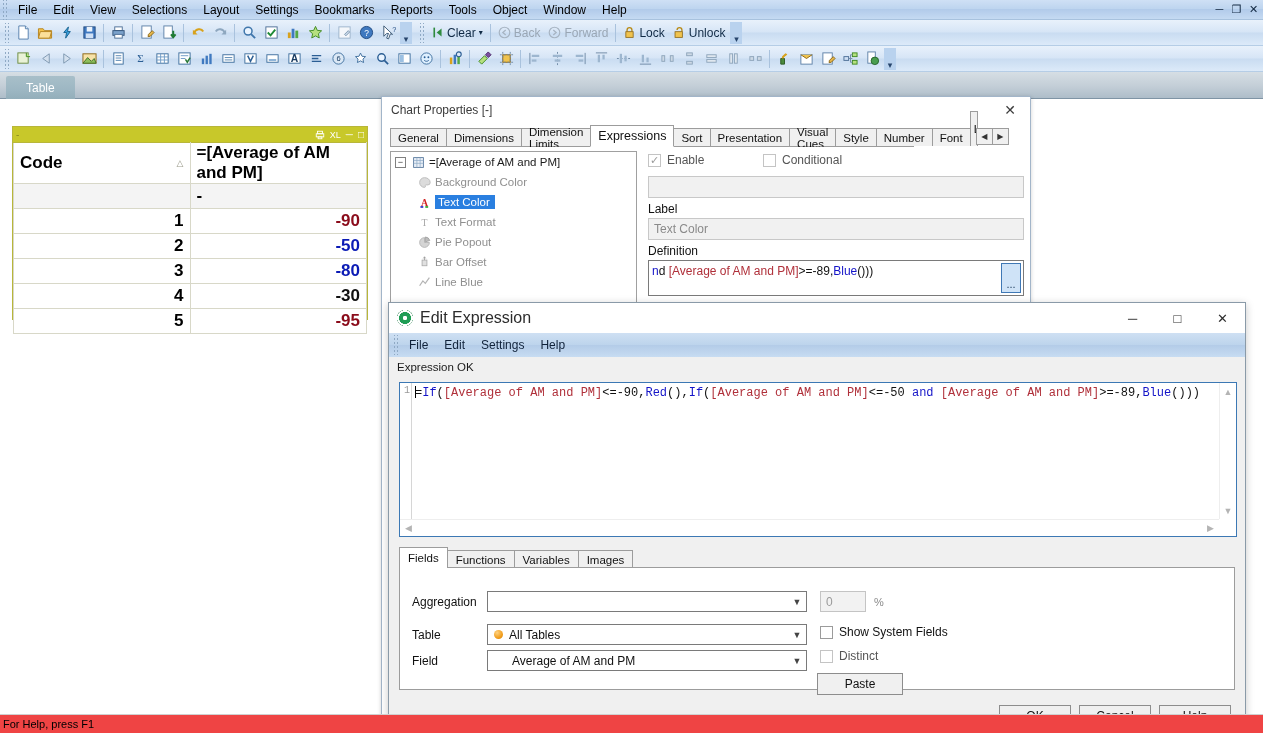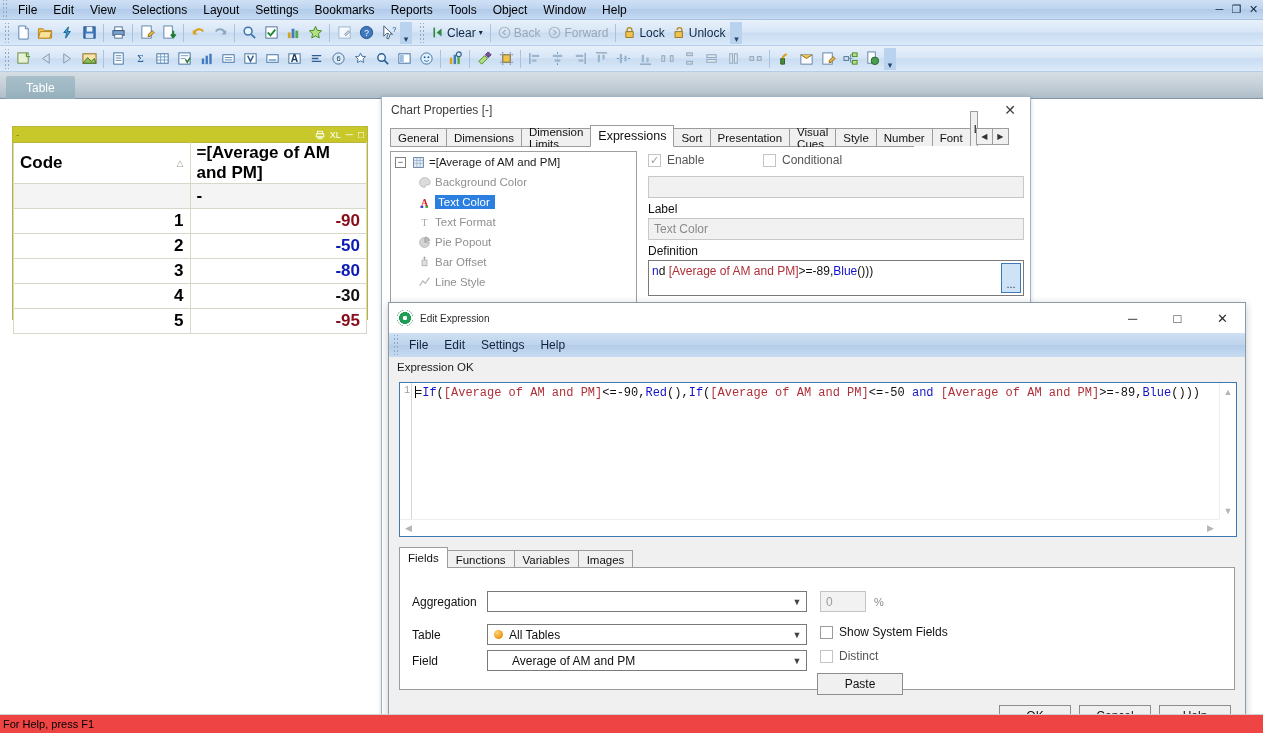--- a/index.html
+++ b/index.html
@@ -228,21 +228,21 @@
   }
   .eedlg .ttlbar {
     height: 30px; background: #ffffff; display: flex; align-items: center;
     padding-left: 8px; position: relative;
   }
   .eedlg .ttlicon {
     width: 16px; height: 16px; border-radius: 50%;
     background: radial-gradient(circle at 50% 50%, #ffffff 0 18%, #1f9d55 20% 52%, #ffffff 54% 68%, #1f7a45 70% 100%);
     margin-right: 7px; flex: 0 0 auto;
   }
-  .eedlg .ttltext { font-size: 10px; color: #2c2c2c; }
+  .eedlg .ttltext { font-size: 16px; color: #2c2c2c; }
   .eedlg .ttlbtns { position: absolute; right: 0; top: 0; display: flex; height: 30px; }
   .eedlg .ttlbtns div {
     width: 45px; height: 30px; display: flex; align-items: center; justify-content: center;
     font-size: 13px; color: #2c2c2c; cursor: default;
   }
   .eemenu {
     height: 24px;
     background: linear-gradient(to bottom, #cfe0f3 0%, #bdd4ec 50%, #b4cce8 52%, #c7dcf2 100%);
     display: flex; align-items: center; padding-left: 2px;
   }
@@ -894,21 +894,21 @@
               </svg>
           </span>
           <span class="lbl">Bar Offset</span>
         </div>
         <div class="trow child">
           <span class="ico">
             <svg width="13" height="13" viewBox="0 0 16 16">
                 <path d="M2 12 6 6l3 3 5-7" fill="none" stroke="#b4b4b4" stroke-width="1.5"></path>
               </svg>
           </span>
-          <span class="lbl">Line Style</span>
+          <span class="lbl">Line Blue</span>
         </div>
       </div>
 
       <div class="cpright">
         <div style="display:flex;align-items:center;height:18px">
           <div class="chkline" style="width:115px">
             <span class="chk checkeddis">✓</span>
             <span class="lblsm">Enable</span>
           </div>
           <div class="chkline">

